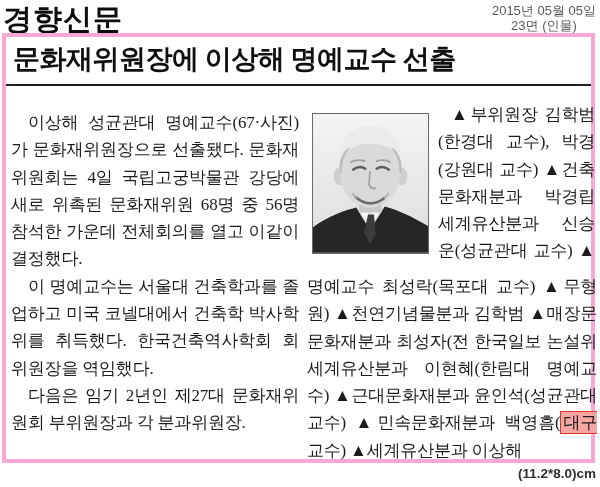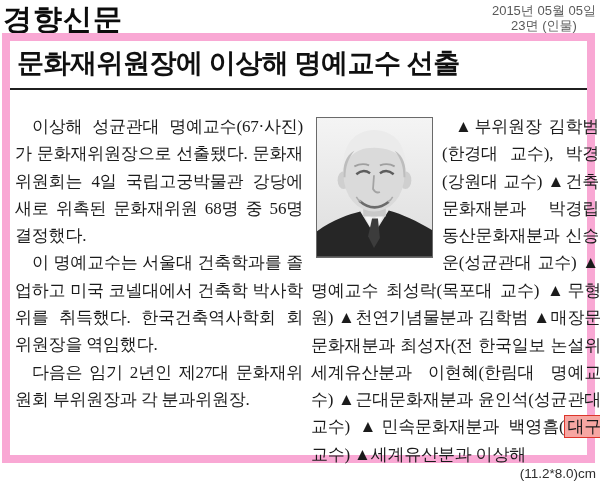--- a/index.html
+++ b/index.html
@@ -14,55 +14,55 @@
     font-family:"Liberation Sans","DejaVu Sans",sans-serif;
     font-size:29px; font-weight:bold; color:#0c0c0c; letter-spacing:1px;
   }
   .dateline {
     position:absolute; right:4px; top:3px; text-align:center;
     font-family:"Liberation Sans","DejaVu Sans",sans-serif;
     font-size:13px; line-height:15px; color:#595959;
   }
   .article-box {
     position:absolute; left:2px; top:33px; width:593px; height:430px;
-    border:8px solid #f9a8d4; background:#ffffff;
+    border:4px solid #f9a8d4; background:#ffffff;
   }
   .headline {
     position:absolute; left:7px; top:4px; width:560px;
     font-size:27px; font-weight:bold; color:#101010; letter-spacing:-0.5px;
     white-space:nowrap;
   }
   .headline-divider {
     position:absolute; left:0; top:47px; width:100%; height:0;
     border-top:2px solid #1f1f1f;
   }
   .col { position:absolute; }
   .col-left  { left:5px;   top:72px;  width:288px; }
-  .col-beside{ left:432px; top:72px;  width:157px; }
+  .col-beside{ left:432px; top:64px;  width:157px; }
   .col-full  { left:301px; top:236px; width:290px; }
   .tline {
     height:27.3px; line-height:27.3px; font-size:17px; color:#1b1b1b;
     text-align:justify; text-align-last:justify; overflow:hidden;
     letter-spacing:-0.2px;
   }
   .para-end { text-align-last:left; }
   .indent   { padding-left:17px; }
   .indent-sm{ padding-left:13px; }
   .photo {
     position:absolute; left:306px; top:76px; width:117px; height:141px;
     border:1px solid #6a6a6a; background:#ededed; overflow:hidden;
   }
   .photo svg { display:block; width:100%; height:100%; }
   .hl {
     background:#f7a6a2; border:1.5px solid #dc352b; padding:1px 2px;
   }
   .size-caption {
     position:absolute; right:4px; top:466px;
     font-family:"Liberation Sans","DejaVu Sans",sans-serif;
-    font-size:13.5px; color:#2e2e2e;
+    font-size:13.5px; color:#2e2e2e;font-weight:bold;
   }
 </style>
 </head>
 <body>
 
 <div class="page">
 
   <div class="logo">경향신문</div>
 
   <div class="dateline">
@@ -73,20 +73,21 @@
   <div class="article-box">
 
     <div class="headline">문화재위원장에 이상해 명예교수 선출</div>
     <div class="headline-divider"></div>
 
     <div class="col col-left">
       <div class="tline indent">이상해 성균관대 명예교수(67·사진)</div>
       <div class="tline">가 문화재위원장으로 선출됐다. 문화재</div>
       <div class="tline">위원회는 4일 국립고궁박물관 강당에서</div>
       <div class="tline">새로 위촉된 문화재위원 68명 중 56명이</div>
+      <div class="tline">참석한 가운데 전체회의를 열고 이같이</div>
       <div class="tline para-end">결정했다.</div>
       <div class="tline indent">이 명예교수는 서울대 건축학과를 졸</div>
       <div class="tline">업하고 미국 코넬대에서 건축학 박사학</div>
       <div class="tline">위를 취득했다. 한국건축역사학회 회</div>
       <div class="tline para-end">위원장을 역임했다.</div>
       <div class="tline indent">다음은 임기 2년인 제27대 문화재위</div>
       <div class="tline para-end">원회 부위원장과 각 분과위원장.</div>
     </div>
 
     <div class="photo">
@@ -126,21 +127,21 @@
         <path d="M43,84 q15,13 30,1" stroke="#6b6b6b" stroke-width="2.6" fill="none"></path>
         <path d="M40,80 q2,4 5,5 M77,80 q-2,4 -5,5" stroke="#ababab" stroke-width="1.5" fill="none"></path>
       </svg>
     </div>
 
     <div class="col col-beside">
       <div class="tline indent-sm">▲부위원장 김학범</div>
       <div class="tline">(한경대 교수), 박경립</div>
       <div class="tline">(강원대 교수) ▲건축</div>
       <div class="tline">문화재분과 박경립 ▲</div>
-      <div class="tline">동산문화재분과 신승</div>
+      <div class="tline">세계유산분과 신승</div>
       <div class="tline">운(성균관대 교수) ▲</div>
     </div>
 
     <div class="col col-full">
       <div class="tline">명예교수 최성락(목포대 교수) ▲무형</div>
       <div class="tline">원) ▲천연기념물분과 김학범 ▲매장문</div>
       <div class="tline">문화재분과 최성자(전 한국일보 논설위</div>
       <div class="tline">세계유산분과 이현혜(한림대 명예교</div>
       <div class="tline">수) ▲근대문화재분과 윤인석(성균관대</div>
       <div class="tline"><span>교수) ▲민속문화재분과 백영흠(</span><span class="hl">대구대</span></div>

